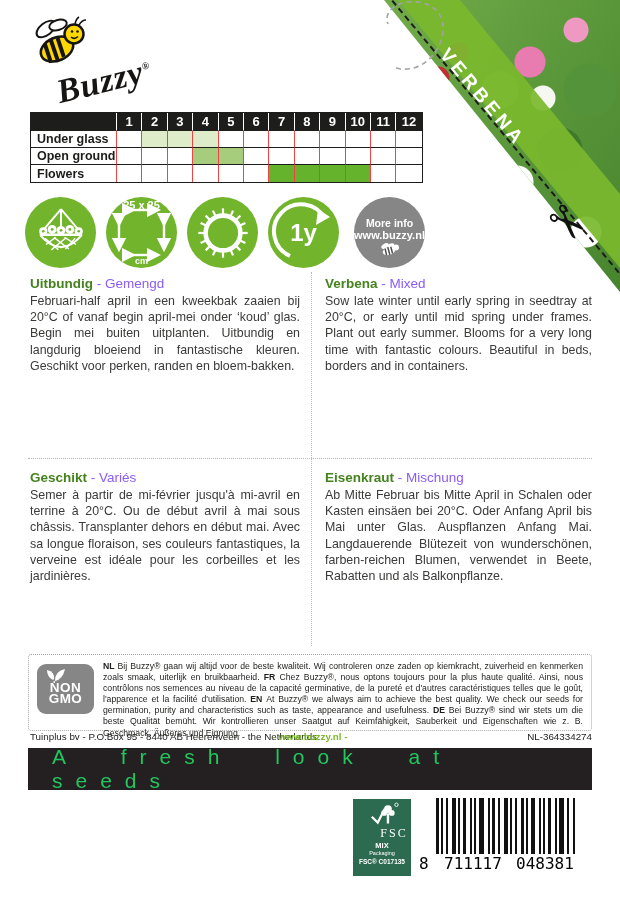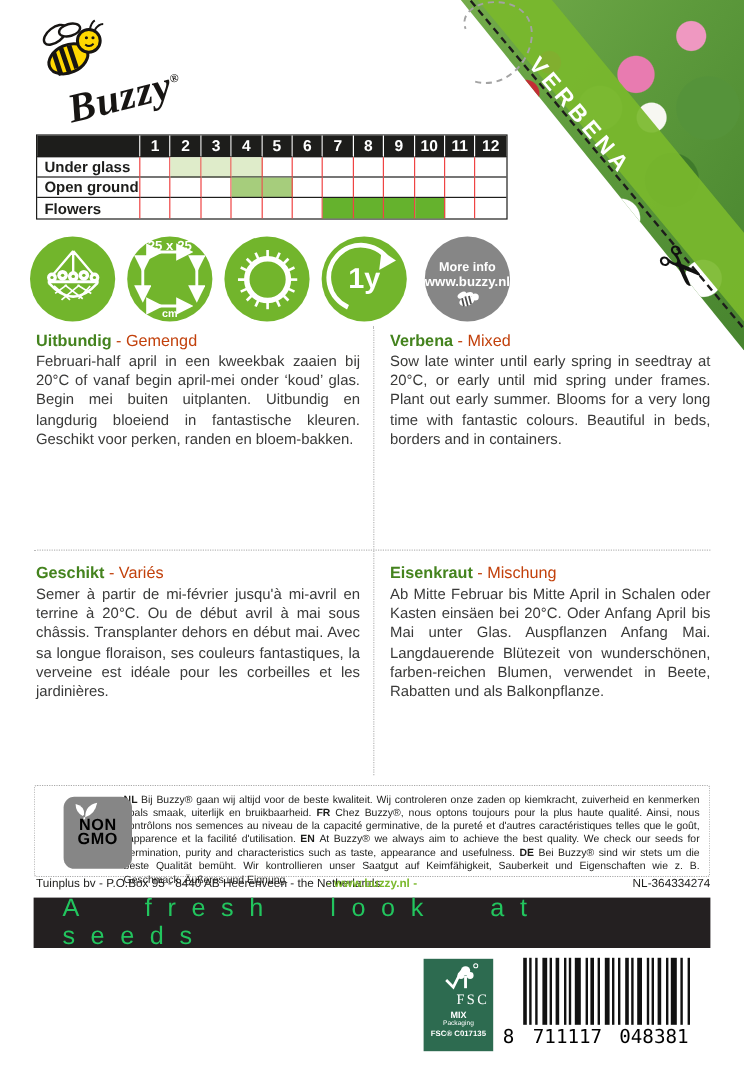--- a/index.html
+++ b/index.html
@@ -55,30 +55,30 @@
   .mi-2 { font-weight:bold; font-size:11px; line-height:12px; }
   .trail { position:absolute; left:318px; top:-10px; width:135px; height:95px; pointer-events:none; }
 
   
   .div-v { position:absolute; left:311px; top:272px; height:374px; border-left:1.5px dotted #b9b9b9; }
   .div-h { position:absolute; left:28px; top:458px; width:564px; border-top:1.5px dotted #b9b9b9; }
 
   
   .desc { position:absolute; width:270px; }
   .desc h3 { font-size:13.5px; margin-bottom:2px; font-weight:bold; color:#44831e; }
-  .desc h3 .var { font-weight:normal; color:#c2410c; }
+  .desc h3 .var { font-weight:normal; color:#8b5cf6; }
   .desc p { font-size:12.4px; line-height:16.2px; text-align:justify; color:#3a3a39; }
   .d0 { left:30px; top:276px; } .d1 { left:325px; top:276px; width:267px; }
   .d2 { left:30px; top:470px; } .d3 { left:325px; top:470px; width:267px; }
 
   
   .qbox { position:absolute; left:28px; top:654px; width:564px; height:77px; border:1.5px dotted #a9a9a9; border-radius:3px; padding:6px 8px 4px 74px; }
   .qtext { font-size:8.7px; line-height:11.1px; text-align:justify; color:#1d1d1b; }
   .qtext .b { font-weight:bold; }
-  .nongmo { position:absolute; left:8px; top:9px; width:57px; height:60px; background:#868686; border-radius:9px; color:#000000; padding-top:4px;margin-left:16px; }
+  .nongmo { position:absolute; left:8px; top:9px; width:57px; height:50px; background:#868686; border-radius:9px; color:#ffffff; padding-top:4px; }
   .nongmo svg { display:block; margin-left:9px; }
   .ng-txt { font-weight:bold; font-size:13.5px; line-height:13px; text-align:center; letter-spacing:0.5px; margin-top:-2px; }
 
   
   .addr { position:absolute; left:28px; top:731px; width:564px; height:14px; font-size:9.8px; }
   .addr .a-l { position:absolute; left:2px; }
   .addr .a-c { position:absolute; left:0; width:100%; text-align:center; color:#7cb92e; font-weight:bold; }
   .addr .a-r { position:absolute; right:0; }
   .banner { position:absolute; left:28px; top:748px; width:564px; height:42px; background:#242021; color:#22c55e; display:flex; align-items:center; justify-content:center; font-size:21px; letter-spacing:13px; word-spacing:24px; padding-left:24px; }
   .fsc { position:absolute; left:353px; top:799px; width:58px; height:77px; background:#2d6b50; color:#fff; text-align:center; padding-top:3px; }

